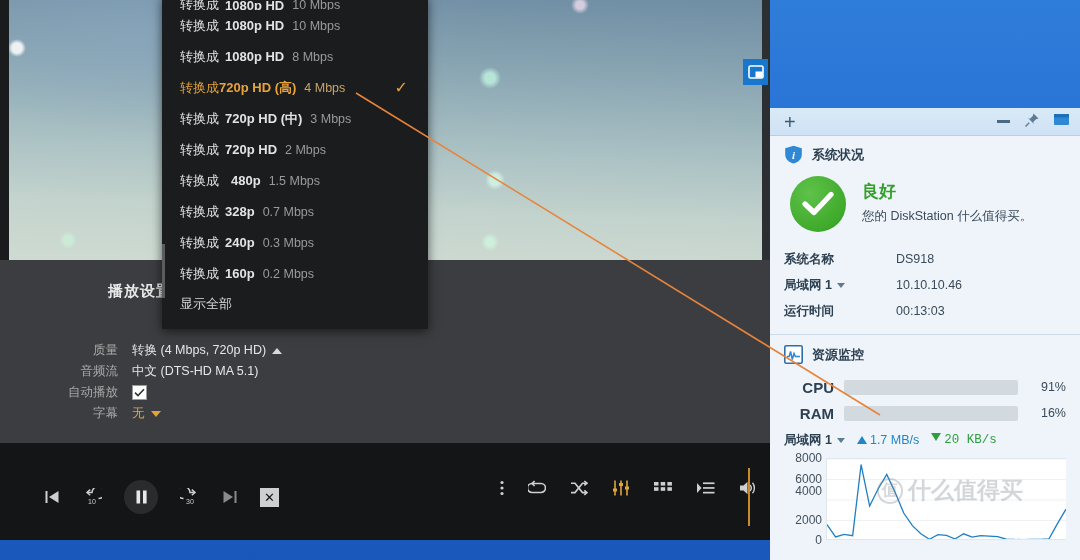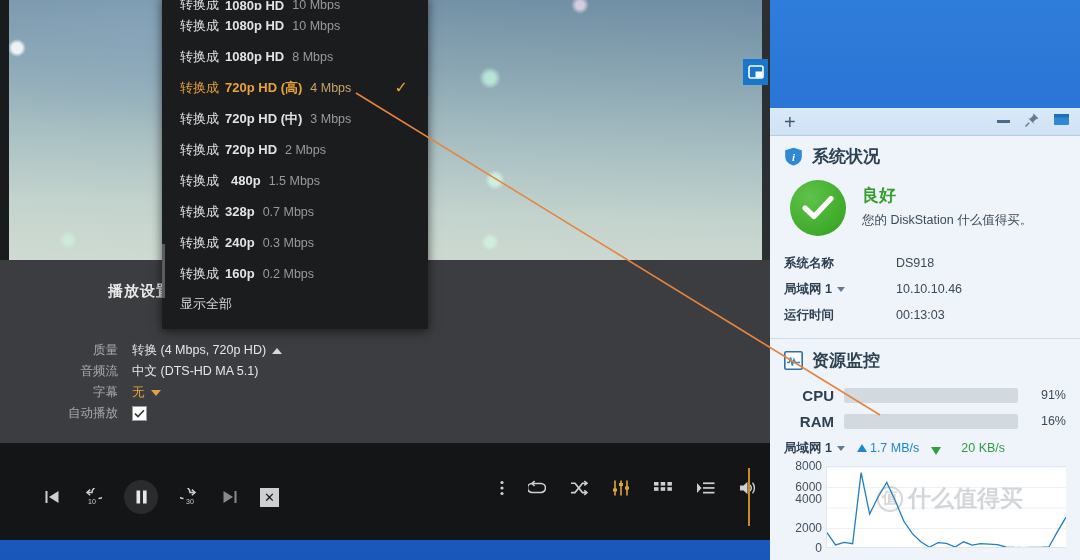--- a/index.html
+++ b/index.html
@@ -144,21 +144,21 @@
     height: 28px; background: linear-gradient(180deg, #d9e9f7 0%, #cfe2f4 100%);
     display: flex; align-items: center; border-bottom: 1px solid #b8cfe3;
     padding: 0 8px; gap: 8px;
   }
   .dsm-plus { font-size: 20px; color: #3b5b78; line-height: 1; padding-left: 6px; }
   .dsm-tb-right { margin-left: auto; display: flex; align-items: center; gap: 14px; padding-right: 2px; }
   .dsm-min { width: 13px; height: 3px; background: #4a6b86; }
 
   .widget { padding: 9px 14px 0 14px; }
   .widget-head { display: flex; align-items: center; gap: 9px; margin-bottom: 6px; }
-  .widget-head .wtitle { font-size: 17px; font-weight: bold; color: #2e4152; }
+  .widget-head .wtitle { font-size: 13px; font-weight: bold; color: #2e4152; }
   .icon-sq { width: 19px; height: 19px; flex: 0 0 auto; }
 
   .status-block { display: flex; align-items: center; gap: 16px; padding: 6px 0 10px 6px; }
   .status-circle {
     width: 56px; height: 56px; border-radius: 50%;
     background: radial-gradient(circle at 35% 30%, #5fc24a, #3faa2b 70%, #2f9320 100%);
     display: flex; align-items: center; justify-content: center; flex: 0 0 auto;
   }
   .status-text .st-main { font-size: 17px; font-weight: bold; color: #34a02a; line-height: 1.1; }
   .status-text .st-sub { font-size: 12.5px; color: #3a4a58; margin-top: 7px; }
@@ -178,21 +178,21 @@
     flex: 1; height: 15px; background: #d2dae0; border-radius: 2px; overflow: hidden;
   }
   .bar-fill { height: 100%; border-radius: 2px 0 0 2px; }
   .bar-cpu { background: linear-gradient(90deg, #f4696f 0%, #ea3b44 55%, #d81f2a 100%); }
   .bar-ram { background: linear-gradient(90deg, #3aa6f0 0%, #0d7fe0 100%); }
   .rpct { width: 38px; text-align: right; font-size: 12.5px; color: #3a4a58; }
 
   .net-row { display: flex; align-items: center; height: 28px; gap: 12px; font-size: 12.5px; }
   .net-lbl { font-weight: bold; color: #2e4152; display: flex; align-items: center; gap: 5px; }
   .net-up { color: #1f86c9; display: flex; align-items: center; gap: 3px; }
-  .net-down { color: #2f9e3f; display: flex; align-items: flex-end; gap: 20px; }
+  .net-down { color: #2f9e3f; display: flex; align-items: flex-start; gap: 3px; font-family: Liberation Mono, monospace; }
   .arrow-up { width: 0; height: 0; border-left: 5px solid transparent; border-right: 5px solid transparent; border-bottom: 8px solid #1f86c9; }
   .arrow-down { width: 0; height: 0; border-left: 5px solid transparent; border-right: 5px solid transparent; border-top: 8px solid #2f9e3f; }
 
   .chart-wrap { display: flex; margin-top: 4px; position: relative; }
   .y-axis { width: 42px; position: relative; height: 82px; }
   .y-axis span {
     position: absolute; right: 4px; font-size: 12px; color: #44515d; transform: translateY(-50%);
   }
   .chart-box { flex: 1; height: 82px; background: #fff; border: 1px solid #dfe7ee; border-right: none; position: relative; overflow: hidden; }
   .watermark {
@@ -232,38 +232,38 @@
       <div class="srow">
         <div class="lbl">质量</div>
         <div class="val">
           <span>转换 (4 Mbps, 720p HD)</span>
           <span class="caret-up"></span>
         </div>
       </div>
       <div class="srow">
         <div class="lbl">音频流</div>
         <div class="val">中文 (DTS-HD MA 5.1)</div>
-      </div>
-      <div class="srow">
-        <div class="lbl">字幕</div>
-        <div class="val amber">
-          <span>无</span>
-          <span class="caret-down-amber"></span>
-        </div>
       </div>
       <div class="srow">
         <div class="lbl">自动播放</div>
         <div class="val">
           <span class="checkbox-on">
             <svg width="11" height="9" viewBox="0 0 11 9">
                 <path d="M1 4.6 L4 7.6 L10 1.2" fill="none" stroke="#333" stroke-width="1.6"></path>
               </svg>
           </span>
         </div>
       </div>
+      <div class="srow">
+        <div class="lbl">字幕</div>
+        <div class="val amber">
+          <span>无</span>
+          <span class="caret-down-amber"></span>
+        </div>
+      </div>
     </div>
 
     <div class="player-blackbar"></div>
 
     <div class="controls-left">
       <span class="ctrl">
         <svg width="16" height="16" viewBox="0 0 16 16">
             <rect x="1.5" y="2" width="2" height="12" fill="currentColor"></rect>
             <path d="M14.5 2 L14.5 14 L5 8 Z" fill="currentColor"></path>
           </svg>
@@ -368,21 +368,21 @@
         <span class="q-main" style="margin-left:6px;">1080p HD</span>
         <span class="q-rate">10 Mbps</span>
       </div>
       <div class="qitem">
         <span class="q-pref">转换成</span>
         <span class="q-main" style="margin-left:6px;">1080p HD</span>
         <span class="q-rate">8 Mbps</span>
       </div>
       <div class="qitem selected">
         <span class="q-pref">转换成</span>
-        <span class="q-main" style="margin-left:6px;text-align:center;">720p HD (高)</span>
+        <span class="q-main" style="margin-left:0;text-align:center;">720p HD (高)</span>
         <span class="q-rate">4 Mbps</span>
         <span class="q-check">✓</span>
       </div>
       <div class="qitem">
         <span class="q-pref">转换成</span>
         <span class="q-main" style="margin-left:6px;">720p HD (中)</span>
         <span class="q-rate">3 Mbps</span>
       </div>
       <div class="qitem">
         <span class="q-pref">转换成</span>

